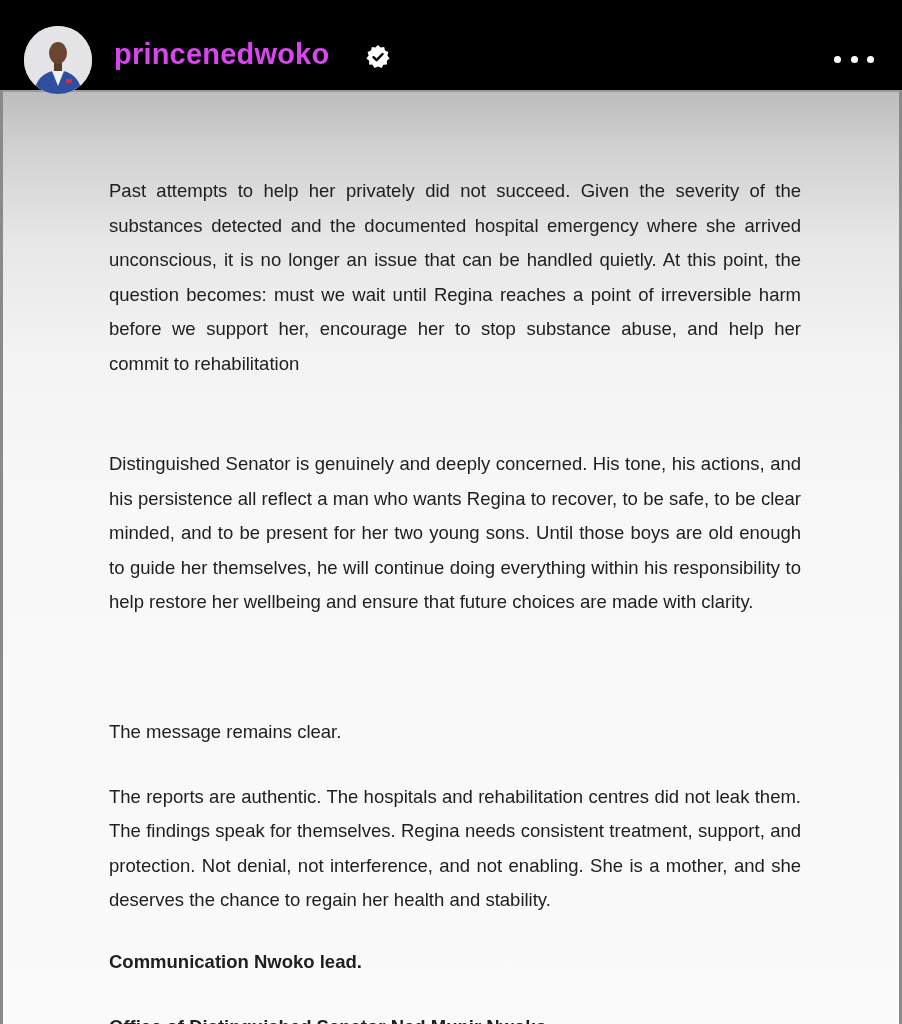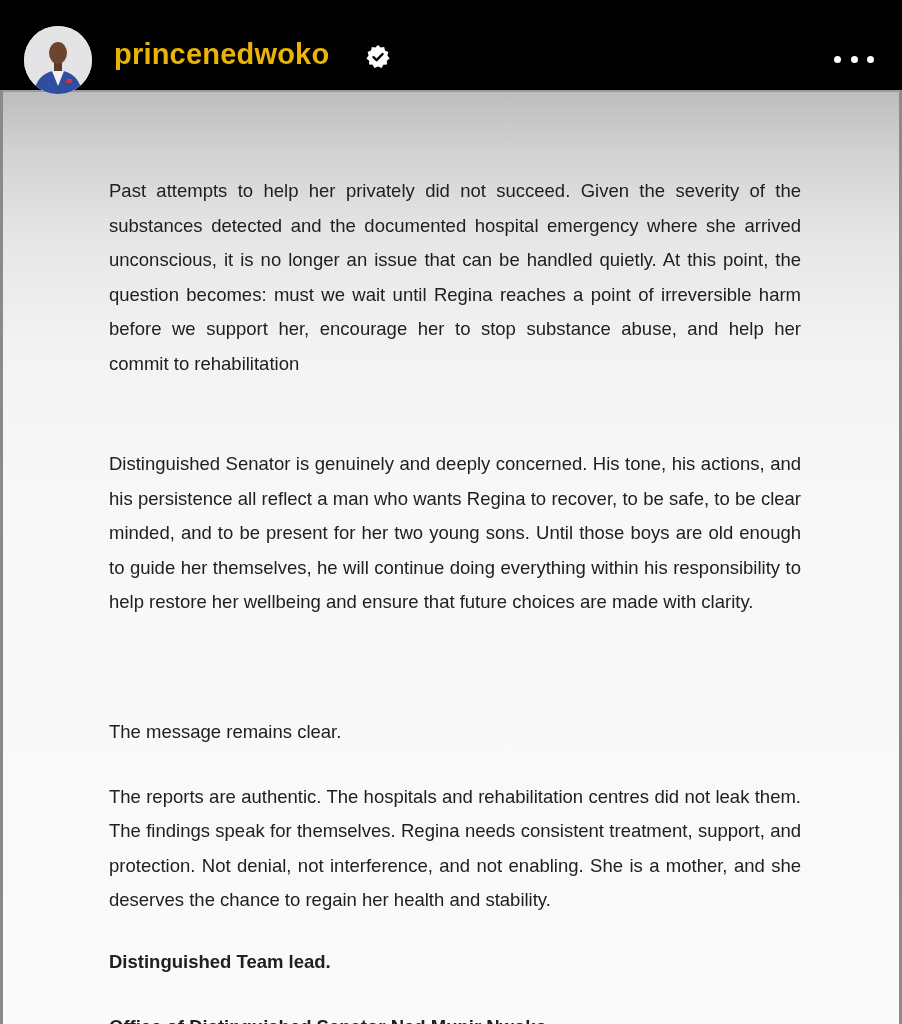--- a/index.html
+++ b/index.html
@@ -35,21 +35,21 @@
       z-index: 3;
     }
     .avatar svg { display: block; }
     .username {
       position: absolute;
       left: 114px;
       top: 40px;
       font-family: "Liberation Sans", sans-serif;
       font-weight: bold;
       font-size: 29px;
-      color: #eab308;
+      color: #d946ef;
       letter-spacing: 0.2px;
       line-height: 1;
     }
     .verified {
       position: absolute;
       left: 365px;
       top: 44px;
       width: 26px;
       height: 26px;
     }
@@ -132,17 +132,17 @@
   </div>
 
   <div class="doc">
     <p class="doc-text para p1">Past attempts to help her privately did not succeed. Given the severity of the substances detected and the documented hospital emergency where she arrived unconscious, it is no longer an issue that can be handled quietly. At this point, the question becomes: must we wait until Regina reaches a point of irreversible harm before we support her, encourage her to stop substance abuse, and help her commit to rehabilitation</p>
     <p class="doc-text para p2">Distinguished Senator is genuinely and deeply concerned. His tone, his actions, and his persistence all reflect a man who wants Regina to recover, to be safe, to be clear minded, and to be present for her two young sons. Until those boys are old enough to guide her themselves, he will continue doing everything within his responsibility to help restore her wellbeing and ensure that future choices are made with clarity.</p>
     <div class="doc-text p3">
       <span class="line" style="text-align:left">The message remains clear.</span>
       <span class="line">The reports are authentic. The hospitals and rehabilitation centres did not leak them. The findings speak for themselves. Regina needs consistent treatment, support, and protection. Not denial, not interference, and not enabling. She is a mother, and she deserves the chance to regain her health and stability.</span>
     </div>
     <div class="doc-text sig">
-      <span class="line">Distinguished Team lead.</span>
+      <span class="line">Communication Nwoko lead.</span>
       <span class="line">Office of Distinguished Senator Ned Munir Nwoko</span>
     </div>
   </div>
 </div>
 
 </body></html>

